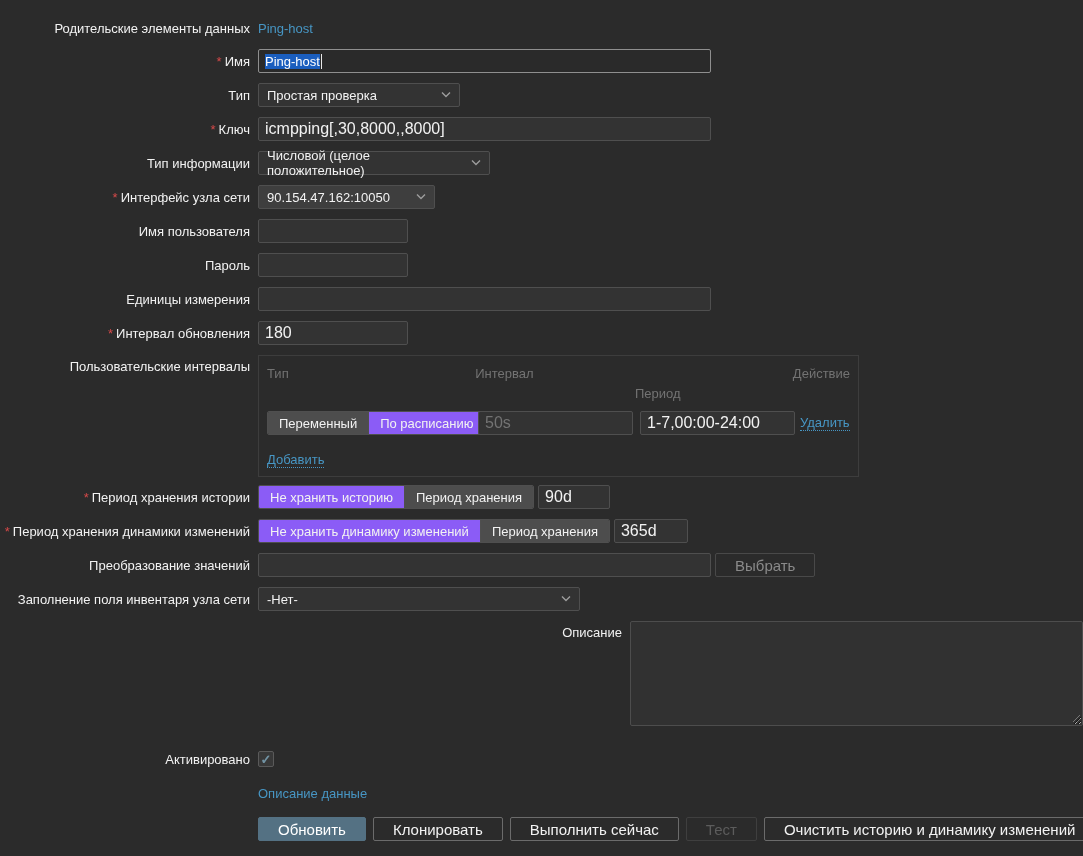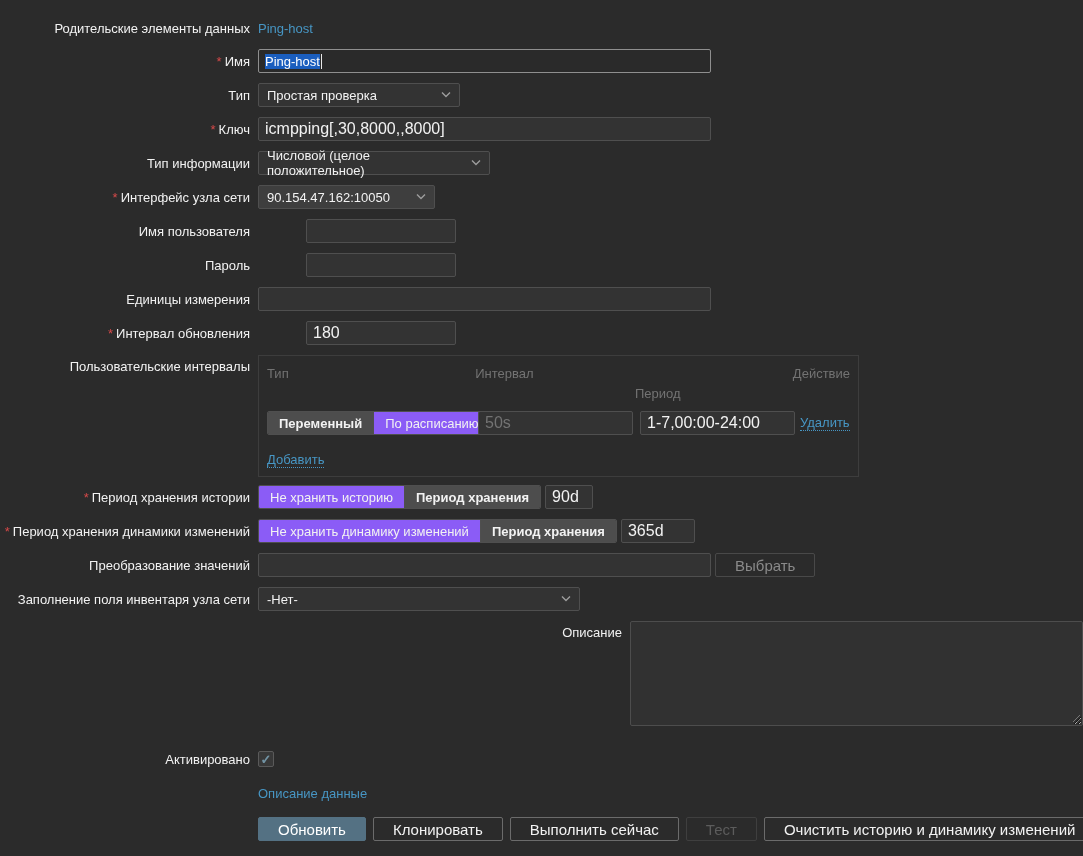--- a/index.html
+++ b/index.html
@@ -37,31 +37,31 @@
   }
   .selection{background:var(--selection);color:#ffffff;}
   .caret{width:1px;height:15px;background:#e8e8e8;margin-left:1px;}
   .select{
     background:var(--inputbg);border:1px solid var(--border);border-radius:2px;height:24px;
     display:flex;align-items:center;justify-content:space-between;padding:0 8px;cursor:pointer;
   }
   .select.lighter{background:#3e3e3e;}
   .chev{flex-shrink:0;margin-left:8px;}
   .w453{width:453px;} .w202{width:202px;} .w232{width:232px;} .w177{width:177px;}
-  .w150{width:150px;margin-left:48px;} .w155{width:155px;} .w72{width:48px;} .w74{width:74px;} .w322{width:322px;}
+  .w150{width:150px;} .w155{width:155px;} .w72{width:72px;} .w74{width:74px;} .w322{width:322px;}
   
   .intervals-box{border:1px solid #3d3d3d;width:601px;padding:8px;}
   .int-header{display:flex;color:var(--muted);margin:2px 0 10px;}
   .hc1{width:211px;} .hc2{width:162px;} .hc3{width:160px;margin-top:20px;} .hc4{flex:1;text-align:right;}
   .int-row{display:flex;align-items:center;margin-bottom:8px;}
   .int-row .cell1{width:211px;} .int-row .cell2{width:162px;} .int-row .cell3{width:160px;}
   .segmented{display:inline-flex;border:1px solid var(--border);border-radius:2px;height:24px;overflow:hidden;}
   .seg{padding:0 11px;display:flex;align-items:center;background:#8b5cf6;border-right:1px solid var(--border);cursor:pointer;white-space:nowrap;}
   .seg:last-child{border-right:none;}
-  .seg.selected{background:#4d4d4d;font-weight:bold;}
+  .seg.selected{background:#4d4d4d;}
   .link{color:var(--link);cursor:pointer;text-decoration:none;}
   .link.dotted{border-bottom:1px dotted var(--link);}
   .add-link{display:inline-block;margin-top:9px;}
   
   .ta-wrap{position:relative;width:453px;}
   textarea.ta{
     width:453px;height:105px;background:#313131;border:1px solid #4d4d4d;border-radius:2px;
     color:var(--text);font-family:inherit;font-size:13px;resize:both;display:block;padding:4px 6px;outline:none;
   }
   .resize-grip{position:absolute;right:2px;bottom:3px;pointer-events:none;}

